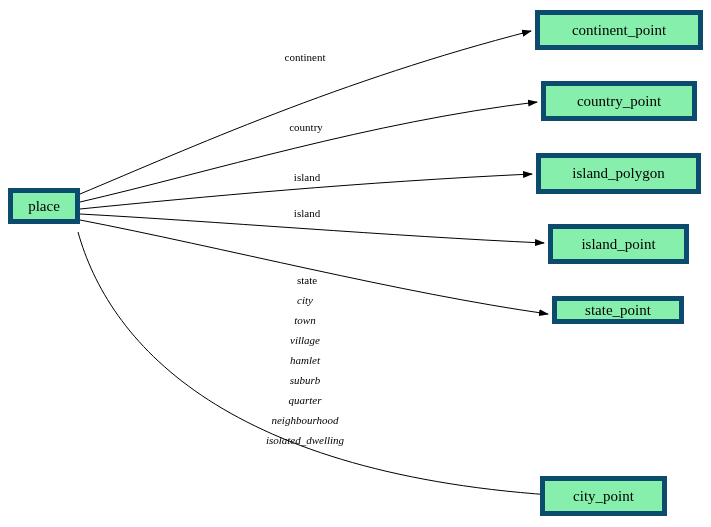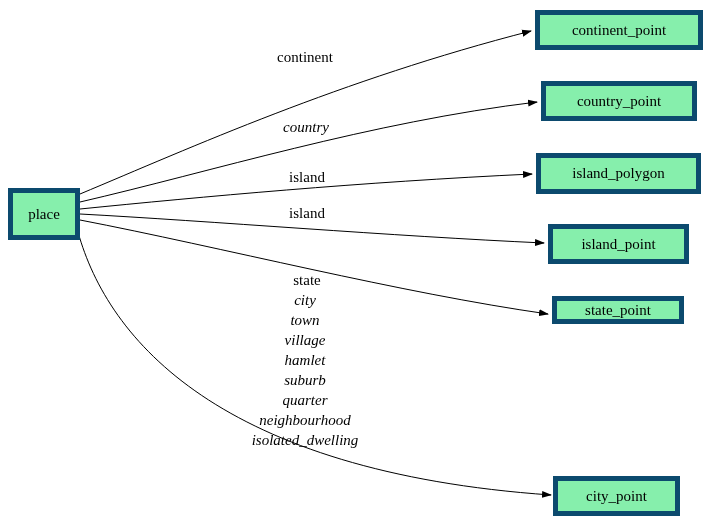--- a/index.html
+++ b/index.html
@@ -30,21 +30,21 @@
     display: flex;
     align-items: center;
     justify-content: center;
     font-size: 15px;
     color: #000000;
     white-space: nowrap;
   }
   .edge-label {
     position: absolute;
     transform: translate(-50%, -50%);
-    font-size: 15px;
+    font-size: 11px;
     color: #000000;
     white-space: nowrap;
     text-align: center;
   }
   .edge-label.multiline {
     transform: translateX(-50%);
     white-space: pre-line;
     line-height: 20px;
   }
 </style>
@@ -60,37 +60,37 @@
       </marker>
     </defs>
     <path d="M 80 194 C 190 148, 340 80, 531 31" fill="none" stroke="#000000" stroke-width="1" marker-end="url(#arrow)"></path>
     <path d="M 80 202 C 210 172, 370 122, 537 102" fill="none" stroke="#000000" stroke-width="1" marker-end="url(#arrow)"></path>
     <path d="M 80 209 C 200 197, 360 182, 532 174" fill="none" stroke="#000000" stroke-width="1" marker-end="url(#arrow)"></path>
     <path d="M 80 214 C 210 221, 390 236, 544 243" fill="none" stroke="#000000" stroke-width="1" marker-end="url(#arrow)"></path>
     <path d="M 80 220 C 220 247, 400 293, 548 314" fill="none" stroke="#000000" stroke-width="1" marker-end="url(#arrow)"></path>
     <path d="M 78 232 C 108 340, 220 472, 551 495" fill="none" stroke="#000000" stroke-width="1" marker-end="url(#arrow)"></path>
   </svg>
 
-  <div class="node" style="left:8px;   top:188px; width:72px;  height:52px;">place</div>
+  <div class="node" style="left:8px;   top:188px; width:72px;  height:36px;">place</div>
 
   <div class="node" style="left:535px; top:10px;  width:168px; height:40px;">continent_point</div>
 
   <div class="node" style="left:541px; top:81px;  width:156px; height:40px;">country_point</div>
 
   <div class="node" style="left:548px; top:224px; width:141px; height:40px;">island_point</div>
 
   <div class="node" style="left:536px; top:153px; width:165px; height:41px;">island_polygon</div>
 
   <div class="node" style="left:552px; top:296px; width:132px; height:28px;">state_point</div>
 
-  <div class="node" style="left:553px; top:476px; width:127px; height:40px;">city_point</div>
+  <div class="node" style="left:540px; top:476px; width:127px; height:40px;">city_point</div>
 
   <div class="edge-label" style="left:305px; top:57px;">continent</div>
 
-  <div class="edge-label" style="left:306px; top:127px;font-style:italic;">country</div>
+  <div class="edge-label" style="left:306px; top:127px;">country</div>
 
   <div class="edge-label" style="left:307px; top:177px;">island</div>
 
   <div class="edge-label" style="left:307px; top:213px;">island</div>
 
   <div class="edge-label" style="left:307px; top:248px;margin-top:32px;">state</div>
 
   <div class="edge-label multiline" style="left:305px; top:290px;font-style:italic;">city
 town
 village

